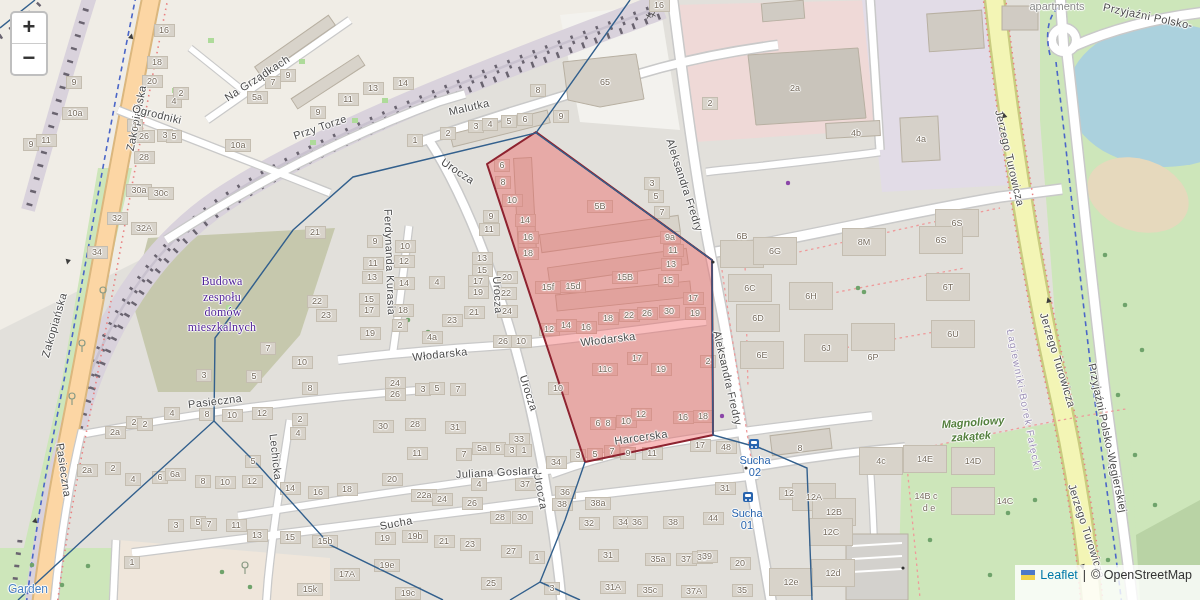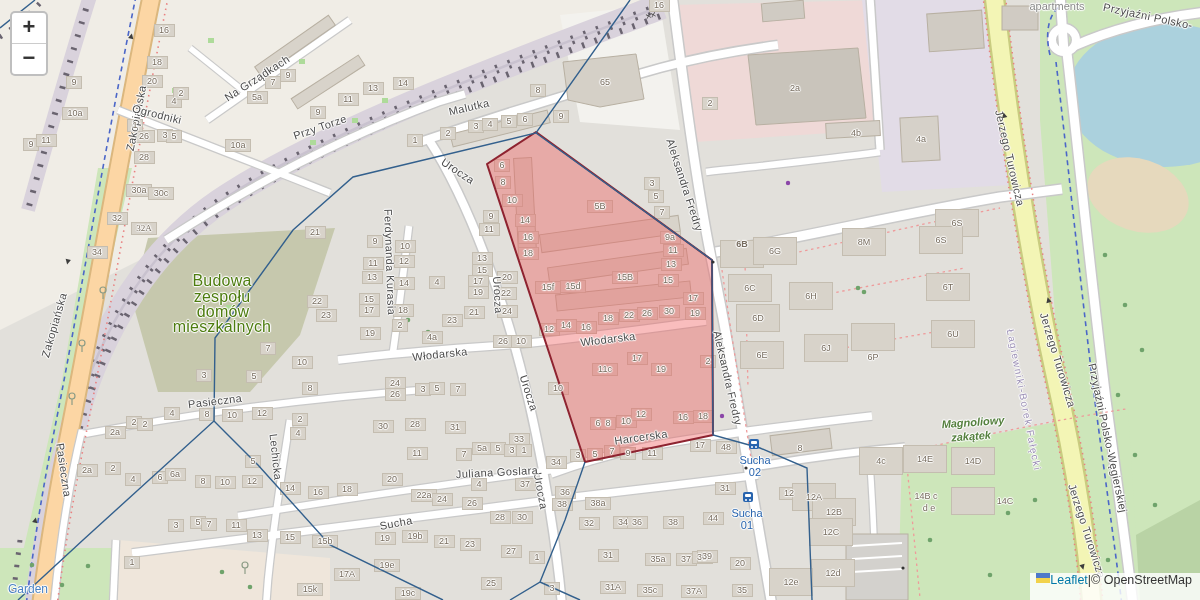--- a/index.html
+++ b/index.html
@@ -4,41 +4,41 @@
 <style>
   html,body{margin:0;padding:0;background:#e2e0db;}
   #map{position:relative;width:1200px;height:600px;overflow:hidden;cursor:grab;
        font-family:"Liberation Sans",sans-serif;}
   #map svg{position:absolute;left:0;top:0;}
   .layer{position:absolute;left:0;top:0;width:100%;height:100%;}
   .lbl{position:absolute;white-space:nowrap;pointer-events:none;
        text-shadow:0 0 2px #fff,0 0 2px #fff,1px 0 1px #fff,-1px 0 1px #fff,0 1px 1px #fff,0 -1px 1px #fff;}
   .street{font-size:11px;color:#4b4b4b;letter-spacing:.4px;}
   .hn{font-size:9px;color:#776c5e;}
-  .construction{font-size:16px;color:#4d7c0f;letter-spacing:.2px;}
+  .construction{font-size:12px;color:#4c1d95;letter-spacing:.2px;font-family:Liberation Serif, serif;}
   .park{font-size:11px;font-style:italic;font-weight:bold;color:#55803f;}
   .district{font-size:10px;color:#9b8fb5;letter-spacing:1.4px;}
   .place{font-size:11px;color:#8a8a8a;}
   .garden{font-size:12px;color:#4a83c3;}
   .transit{font-size:11px;color:#2864ae;text-align:center;line-height:12px;}
   .arrow{font-size:7px;color:#3d3d3d;text-shadow:none;}
   .xing{font-size:8px;color:#4a4a4a;letter-spacing:-2px;text-shadow:none;}
   .bld{position:absolute;background:#d8d3ca;border:1px solid #c4bdb0;box-sizing:border-box;}
   .ticon{position:absolute;width:10px;height:10px;background:#2864ae;border-radius:2px;}
   .ticon:before{content:"";position:absolute;left:2px;top:2px;width:6px;height:3px;background:#fff;border-radius:1px;}
   .ticon:after{content:"";position:absolute;left:2px;bottom:1px;width:2px;height:2px;background:#fff;border-radius:50%;box-shadow:4px 0 0 #fff;}
   
   .zoomctl{position:absolute;left:10px;top:11px;width:34px;background:#fff;
            border:2px solid rgba(0,0,0,.25);border-radius:5px;overflow:hidden;z-index:50;}
   .zbtn{width:34px;height:30px;line-height:28px;text-align:center;font-weight:bold;
         font-size:22px;color:#333;cursor:pointer;user-select:none;}
   .zbtn+.zbtn{border-top:1px solid #ccc;}
   
   .attrbar{position:absolute;right:0;bottom:0;height:20px;background:rgba(255,255,255,.82);
-           display:flex;align-items:flex-start;padding:0 8px 7px 6px;font-size:12.5px;color:#333;z-index:50;}
+           display:flex;align-items:center;gap:5px;padding:0 8px 15px 6px;font-size:12.5px;color:#333;z-index:50;}
   .attrbar a{color:#0078a8;text-decoration:none;cursor:pointer;}
   .flag{width:14px;height:10px;display:inline-block;}
   .flag .b{display:block;width:14px;height:5px;background:#4e79c9;}
   .flag .y{display:block;width:14px;height:5px;background:#f2d24b;}
 </style>
 </head>
 <body>
 
 <div id="map">
 
@@ -513,21 +513,21 @@
       <div class="lbl hn" style="left: 144px; top: 136px; transform: translate(-50%, -50%);">26</div>
       <div class="lbl hn" style="left: 144px; top: 157px; transform: translate(-50%, -50%);">28</div>
       <div class="lbl hn" style="left: 165px; top: 135px; transform: translate(-50%, -50%);">3</div>
       <div class="lbl hn" style="left: 174px; top: 136px; transform: translate(-50%, -50%);">5</div>
       <div class="lbl hn" style="left: 135px; top: 125px; transform: translate(-50%, -50%);">1</div>
       <div class="lbl hn" style="left: 174px; top: 101px; transform: translate(-50%, -50%);">4</div>
       <div class="lbl hn" style="left: 181px; top: 93px; transform: translate(-50%, -50%);">2</div>
       <div class="lbl hn" style="left: 139px; top: 190px; transform: translate(-50%, -50%);">30a</div>
       <div class="lbl hn" style="left: 161px; top: 193px; transform: translate(-50%, -50%);">30c</div>
       <div class="lbl hn" style="left: 117px; top: 218px; transform: translate(-50%, -50%);">32</div>
-      <div class="lbl hn" style="left: 144px; top: 228px; transform: translate(-50%, -50%); font-family: Liberation Serif, serif;">32A</div>
+      <div class="lbl hn" style="left: 144px; top: 228px; transform: translate(-50%, -50%);">32A</div>
       <div class="lbl hn" style="left: 97px; top: 252px; transform: translate(-50%, -50%);">34</div>
       <div class="lbl hn" style="left: 238px; top: 145px; transform: translate(-50%, -50%);">10a</div>
       <div class="lbl hn" style="left: 273px; top: 82px; transform: translate(-50%, -50%);">7</div>
       <div class="lbl hn" style="left: 288px; top: 75px; transform: translate(-50%, -50%);">9</div>
       <div class="lbl hn" style="left: 257px; top: 97px; transform: translate(-50%, -50%);">5a</div>
       <div class="lbl hn" style="left: 318px; top: 112px; transform: translate(-50%, -50%);">9</div>
       <div class="lbl hn" style="left: 348px; top: 99px; transform: translate(-50%, -50%);">11</div>
       <div class="lbl hn" style="left: 373px; top: 88px; transform: translate(-50%, -50%);">13</div>
       <div class="lbl hn" style="left: 403px; top: 83px; transform: translate(-50%, -50%);">14</div>
       <div class="lbl hn" style="left: 538px; top: 90px; transform: translate(-50%, -50%);">8</div>
@@ -603,21 +603,21 @@
       <div class="lbl hn" style="left: 558px; top: 388px; transform: translate(-50%, -50%);">10</div>
       <div class="lbl hn" style="left: 598px; top: 423px; transform: translate(-50%, -50%);">6</div>
       <div class="lbl hn" style="left: 608px; top: 423px; transform: translate(-50%, -50%);">8</div>
       <div class="lbl hn" style="left: 626px; top: 421px; transform: translate(-50%, -50%);">10</div>
       <div class="lbl hn" style="left: 641px; top: 414px; transform: translate(-50%, -50%);">12</div>
       <div class="lbl hn" style="left: 683px; top: 417px; transform: translate(-50%, -50%);">16</div>
       <div class="lbl hn" style="left: 703px; top: 416px; transform: translate(-50%, -50%);">18</div>
       <div class="lbl hn" style="left: 652px; top: 183px; transform: translate(-50%, -50%);">3</div>
       <div class="lbl hn" style="left: 656px; top: 196px; transform: translate(-50%, -50%);">5</div>
       <div class="lbl hn" style="left: 662px; top: 212px; transform: translate(-50%, -50%);">7</div>
-      <div class="lbl hn" style="left: 742px; top: 244px; transform: translate(-50%, -50%); font-weight: bold;">6B</div>
+      <div class="lbl hn" style="left: 742px; top: 236px; transform: translate(-50%, -50%);">6B</div>
       <div class="lbl hn" style="left: 750px; top: 288px; transform: translate(-50%, -50%);">6C</div>
       <div class="lbl hn" style="left: 758px; top: 318px; transform: translate(-50%, -50%);">6D</div>
       <div class="lbl hn" style="left: 762px; top: 355px; transform: translate(-50%, -50%); text-align: right;">6E</div>
       <div class="lbl hn" style="left: 775px; top: 251px; transform: translate(-50%, -50%);">6G</div>
       <div class="lbl hn" style="left: 811px; top: 296px; transform: translate(-50%, -50%);">6H</div>
       <div class="lbl hn" style="left: 864px; top: 242px; transform: translate(-50%, -50%);">8M</div>
       <div class="lbl hn" style="left: 957px; top: 223px; transform: translate(-50%, -50%);">6S</div>
       <div class="lbl hn" style="left: 941px; top: 240px; transform: translate(-50%, -50%);">6S</div>
       <div class="lbl hn" style="left: 948px; top: 287px; transform: translate(-50%, -50%);">6T</div>
       <div class="lbl hn" style="left: 873px; top: 357px; transform: translate(-50%, -50%);">6P</div>

